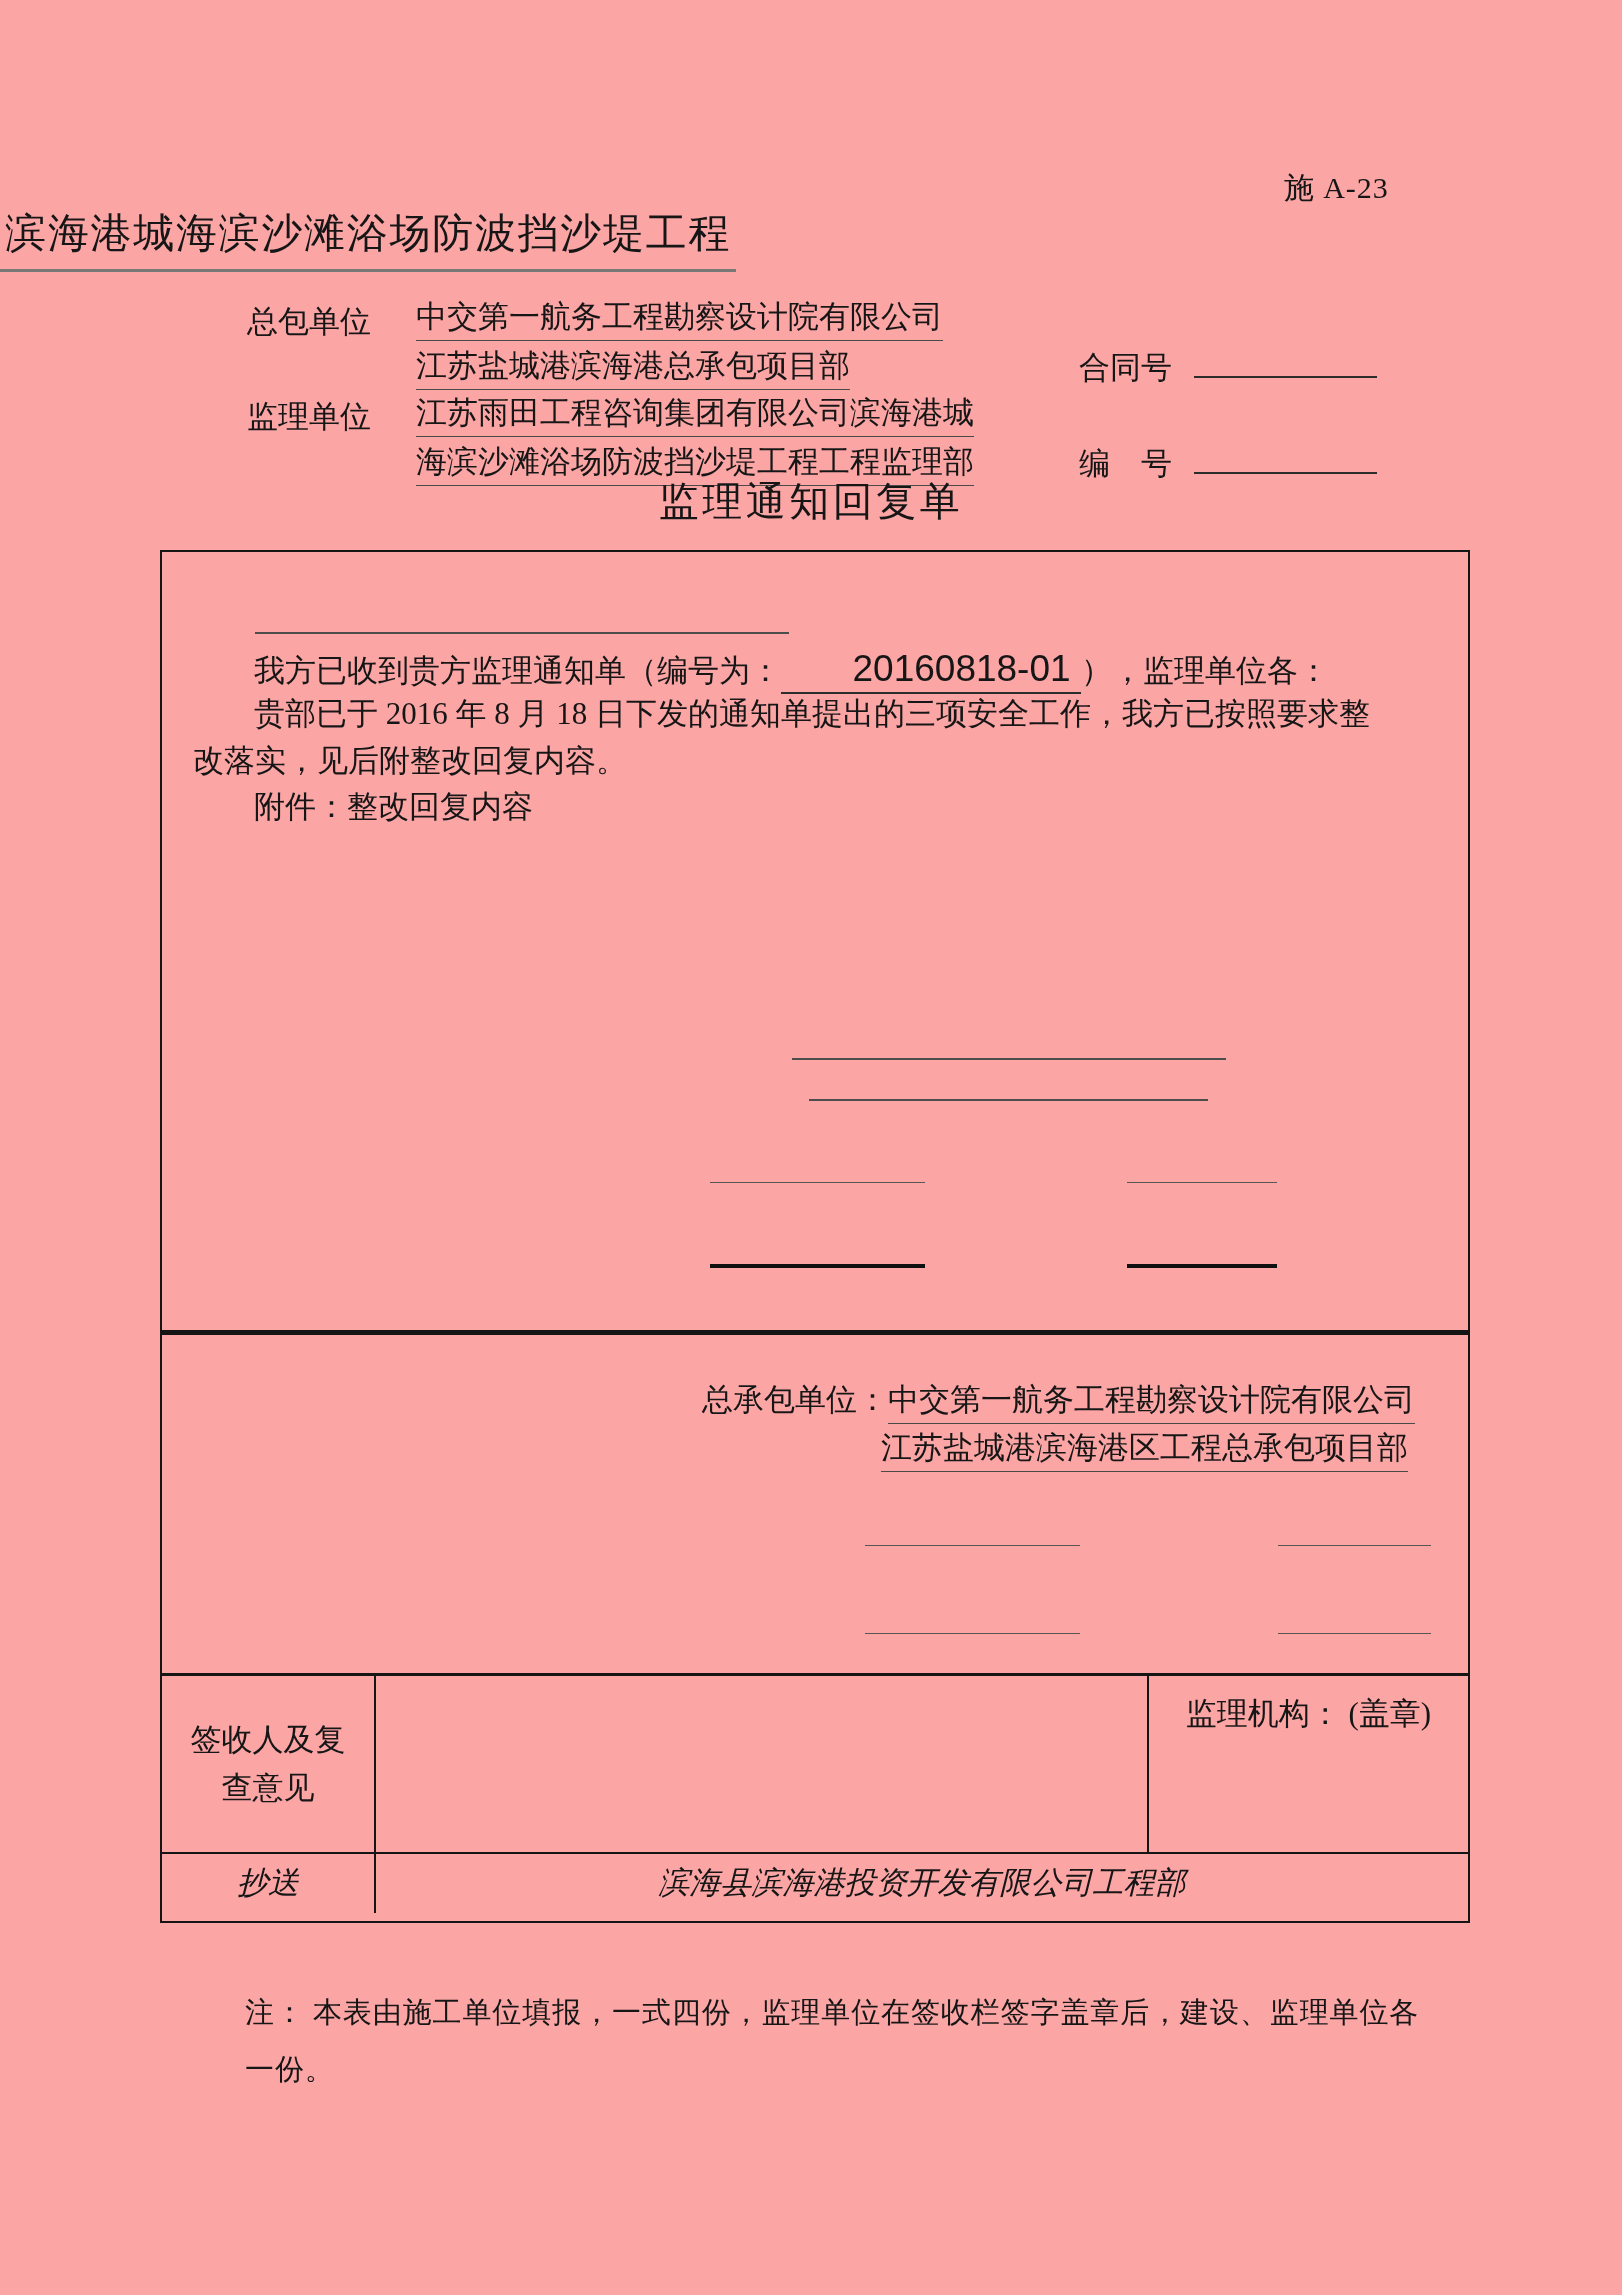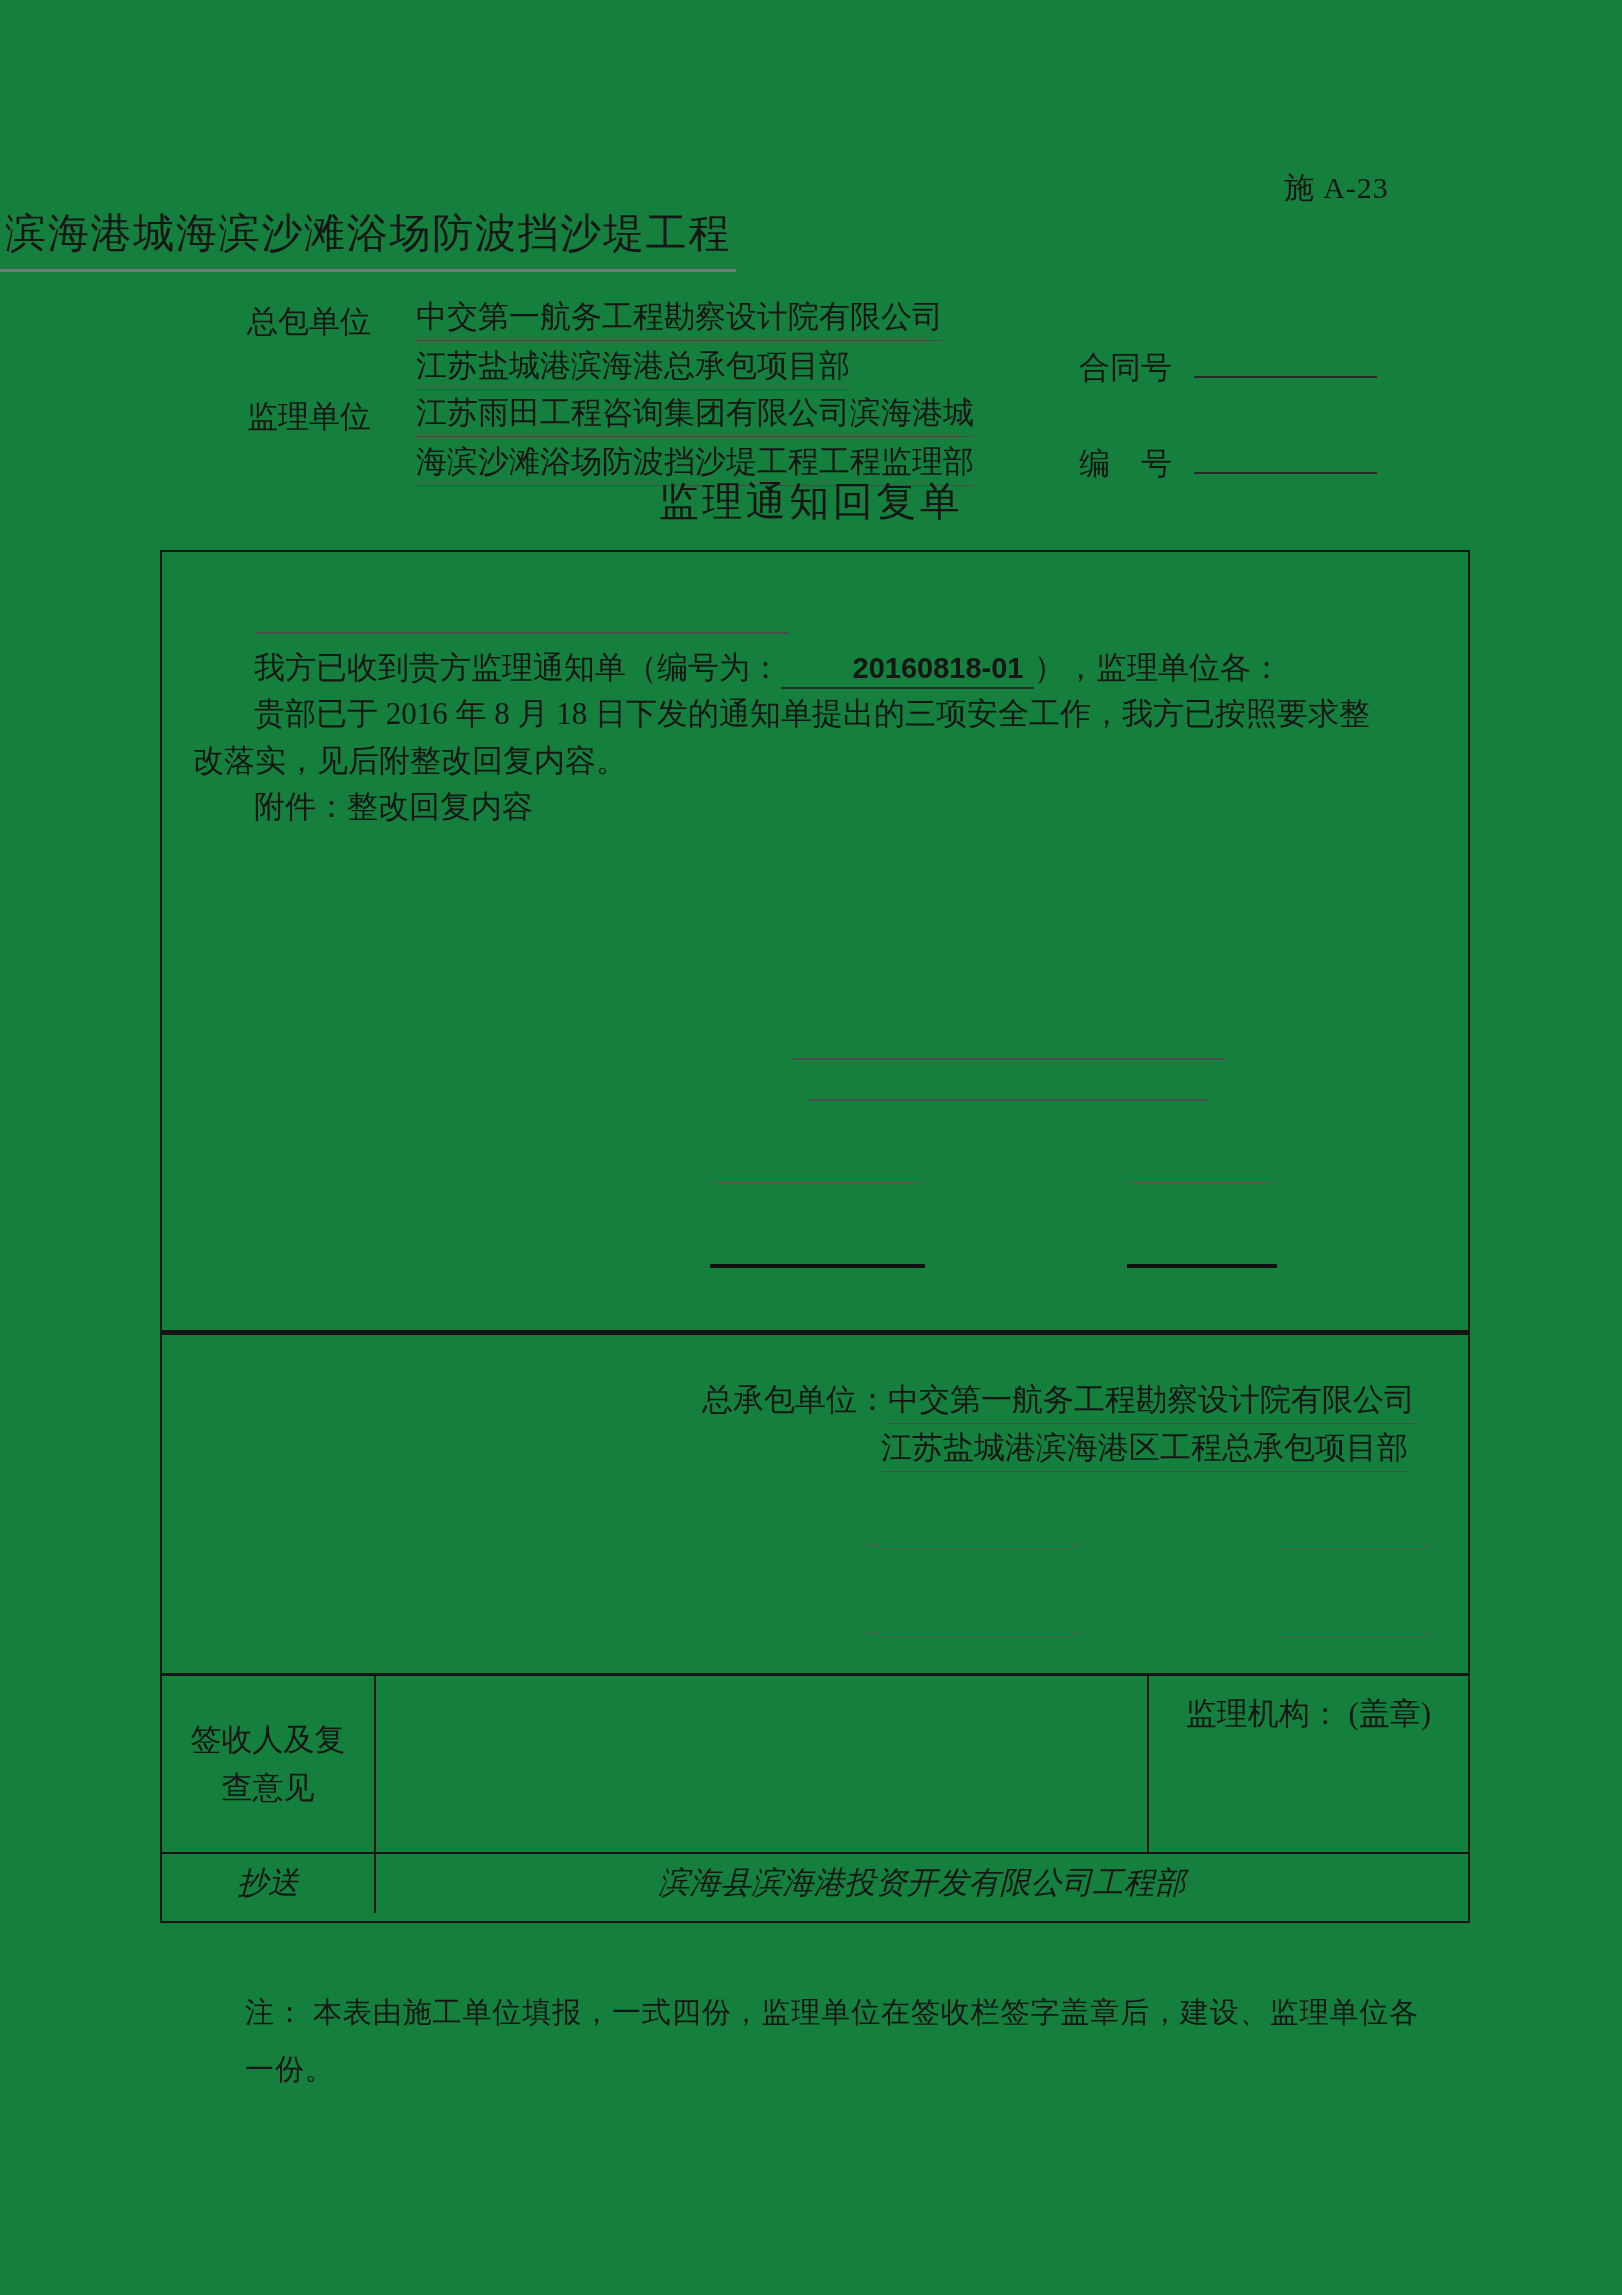--- a/index.html
+++ b/index.html
@@ -1,17 +1,17 @@
 <!DOCTYPE html>
 <html style="font-size:14px"><head>
 <meta charset="utf-8">
 <style>
   html,body{margin:0;padding:0;background:#ffffff;}
   .page{
-    position:relative;width:1622px;height:2295px;background:#15803d;overflow:hidden;
+    position:relative;width:1622px;height:2295px;background:#fca5a5;overflow:hidden;
     font-family:"Liberation Serif","DejaVu Serif",serif;color:#161616;
   }
   .abs{position:absolute;}
   .t35{font-size:31px;line-height:1.3;}
   .form-code{left:1284px;top:168px;font-size:30px;letter-spacing:0.9px;}
   .project-title-wrap{left:0;top:206px;width:100%;}
   .project-title{display:inline-block;font-size:41px;letter-spacing:1.7px;
     border-bottom:3.5px solid #787878;padding:0 5.2px 7.9px 5.2px;}
   .doc-title-wrap{left:0;top:474px;width:100%;text-align:center;}
   .doc-title{display:inline-block;font-size:40px;letter-spacing:3.5px;}
@@ -21,21 +21,21 @@
   .blank-2{border-top:1.7px solid #555555;}
   .blank-5{border-top:4.4px solid #101010;}
   .blank-gray{border-top:2.6px solid #4d4d4d;}
   .main-box{left:160px;top:550px;width:1306px;height:1369px;border:2.6px solid #151515;}
   .sec1{position:relative;width:100%;height:783px;border-bottom:5.2px solid #151515;box-sizing:border-box;}
   .sec2{position:relative;width:100%;height:341px;border-bottom:3.5px solid #151515;box-sizing:border-box;}
   .sec3{position:relative;width:100%;height:237px;display:flex;flex-direction:column;box-sizing:border-box;}
   .body-line{position:absolute;left:31px;width:1243px;font-size:31px;line-height:1.3;}
   .indent{text-indent:61px;}
   .notice-no{
-    font-family:"Liberation Sans","DejaVu Sans",sans-serif;font-weight:bold;font-size:29px;
+    font-family:"Liberation Sans","DejaVu Sans",sans-serif;font-weight:normal;font-size:37px;
     border-bottom:2.6px solid #2c2c2c;padding:0 10.5px 1.7px 10.5px;display:inline-block;line-height:1.15;
   }
   .row1{height:178px;border-bottom:2.6px solid #151515;display:flex;box-sizing:border-box;}
   .row2{flex:1;display:flex;box-sizing:border-box;font-style:italic;}
   .cell-left{width:214px;border-right:2.6px solid #151515;display:flex;align-items:center;justify-content:center;box-sizing:border-box;}
   .cell-mid{flex:1;}
   .cell-right{width:321px;border-left:2.6px solid #151515;text-align:center;padding-top:18px;box-sizing:border-box;}
   .receiver-label{width:159px;text-align:center;font-size:31px;line-height:1.55;}
   .copy-value-cell{flex:1;display:flex;align-items:center;justify-content:center;}
   .note-line{left:245px;font-size:29px;letter-spacing:0.9px;}

